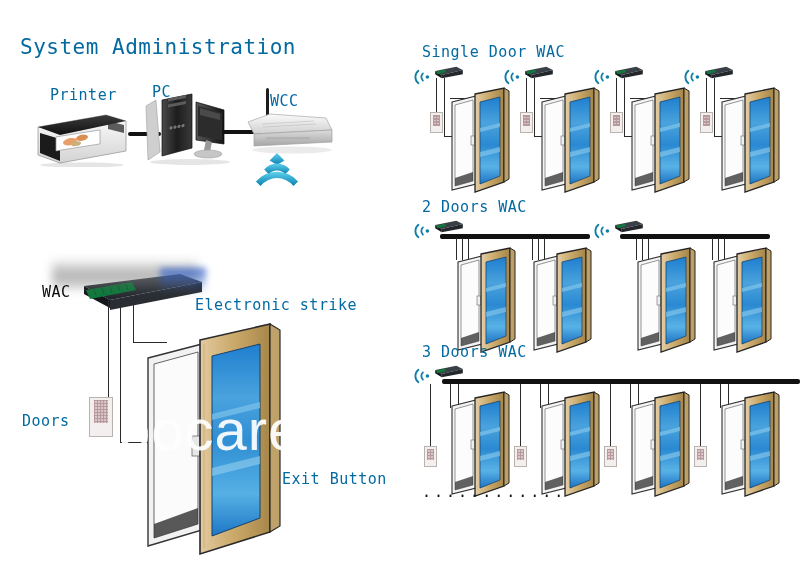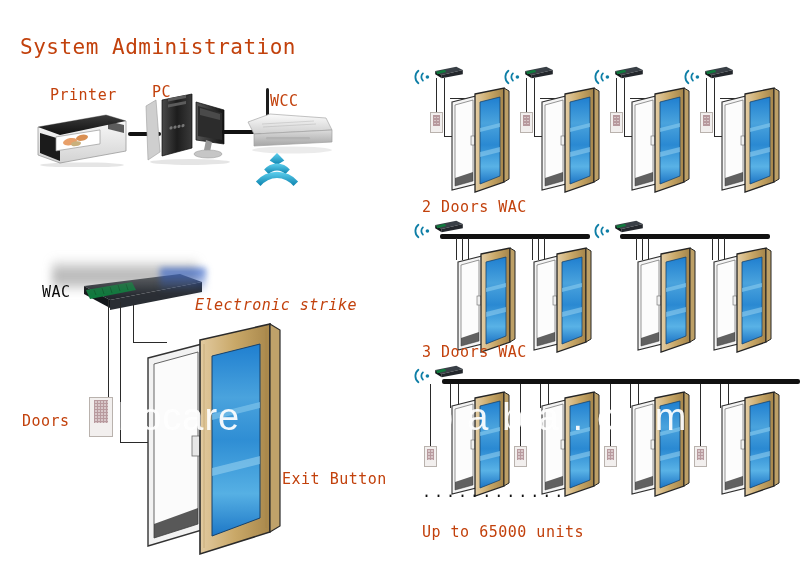--- a/index.html
+++ b/index.html
@@ -9,21 +9,21 @@
     -webkit-font-smoothing:none;
   }
   #canvas{
     position:relative;
     width:800px;height:573px;
     background:#ffffff;
     overflow:hidden;
   }
   .lbl{
     position:absolute;
-    color:#c2410c;
+    color:#0369a1;
     font-family:"DejaVu Sans Mono","Liberation Mono",monospace;
     white-space:nowrap;
     letter-spacing:0.5px;
     line-height:1;
   }
   .t-big{font-size:21px;}
   .t-mid{font-size:15px;}
 
   
   .wm{
@@ -34,21 +34,21 @@
     font-weight:400;
   }
   .wm-gray{
     color:#b3b3b3;
     font-size:47px;
     opacity:.85;
     letter-spacing:0px;
   }
   .wm-white{
     color:#ffffff;
-    font-size:38px;
+    font-size:58px;
     opacity:.93;
     letter-spacing:1px;
   }
 
   
   .printer{position:absolute;}
   .pc{position:absolute;}
   .wcc{position:absolute;}
 
   .cable{position:absolute;background:#121212;height:4px;border-radius:2px;}
@@ -221,21 +221,21 @@
 
   <div class="smudge" style="left:52px;top:258px;width:146px;height:34px;
               background:linear-gradient(180deg,rgba(160,160,160,0) 0%,rgba(120,120,120,.55) 45%,rgba(90,90,90,.35) 75%,rgba(255,255,255,0) 100%);
               filter:blur(5px);"></div>
   <div class="smudge" style="left:160px;top:268px;width:46px;height:26px;
               background:linear-gradient(180deg,rgba(40,90,200,.75) 0%,rgba(255,255,255,0) 95%);
               filter:blur(3px);"></div>
 
   <div class="lbl t-mid" style="left:42px;top:285px;color:#0b0b0b;">WAC</div>
 
-  <div class="lbl t-mid" style="left:195px;top:298px;font-style:italic;">Electronic strike</div>
+  <div class="lbl t-mid" style="left:195px;top:298px;">Electronic strike</div>
   <div class="lbl t-mid" style="left:282px;top:472px;">Exit Button</div>
   <div class="lbl t-mid" style="left:22px;top:414px;">Doors</div>
 
   <div class="thinwire" style="left:108px;top:300px;height:110px;"></div>
   <div class="thinwire" style="left:120px;top:302px;height:140px;"></div>
   <div class="thinwire" style="left:133px;top:304px;height:38px;"></div>
   <div class="thinwire-h" style="left:133px;top:342px;width:34px;"></div>
   <div class="thinwire-h" style="left:120px;top:442px;width:48px;"></div>
 
   <div class="reader-sm" style="left:89px;top:397px;width:22px;height:38px;">
@@ -271,20 +271,21 @@
     <path d="M82 150 L130 138 L130 146 L82 158 Z" fill="#9ad3f0" opacity=".55"></path>
 
     <path d="M140 6 L150 12 L150 208 L140 214 Z" fill="#bfa26a" stroke="#2a2a2a" stroke-width="1.2"></path>
 
     <g stroke="#a2813f" stroke-width="0.6" opacity=".55">
       <line x1="74" y1="26" x2="74" y2="230"></line>
         <line x1="136" y1="10" x2="136" y2="210"></line>
     </g>
   </svg>
 
+  <div class="lbl t-mid" style="left:422px;top:45px;">Single Door WAC</div>
 
   <div id="row-single">
       <svg class="wifi-sm" viewBox="0 0 22 20" width="22" height="20" style="left: 412px; top: 68px;">
         <g fill="none" stroke="#0e7ea6" stroke-width="2" stroke-linecap="round">
           <path d="M7 3 A 9 9 0 0 0 7 17"></path>
           <path d="M12 6 A 5.5 5.5 0 0 0 12 14"></path>
         </g>
         <circle cx="17" cy="10" r="2" fill="#0e7ea6"></circle>
       </svg>
       <svg class="wac-sm" viewBox="0 0 38 16" width="38" height="16" style="left: 432px; top: 66px;">
@@ -749,19 +750,17 @@
         <path d="M27 8 L56 2 L56 96 L27 106 Z" fill="url(#ww12)" stroke="#242424" stroke-width="1.3"></path>
         <path d="M32 16 L52 11 L52 90 L32 98 Z" fill="url(#gg12)" stroke="#17446e" stroke-width="0.8"></path>
         <path d="M32 42 L52 37 L52 41 L32 46 Z" fill="#84c8ec" opacity=".65"></path>
         <path d="M32 66 L52 61 L52 66 L32 71 Z" fill="#9ed5f1" opacity=".5"></path>
         <path d="M56 2 L61 5 L61 93 L56 96 Z" fill="#bda067" stroke="#242424" stroke-width="1"></path>
       </svg>
     </div>
 
   <div class="dots" style="left:422px;top:487px;">············</div>
 
-  <div class="lbl t-mid" style="left:422px;top:525px;">Up to 65000 units</div>
 
 
   <div class="wm wm-white" style="left:118px;top:396px;">bocare</div>
-  <div class="wm wm-white" style="left:432px;top:396px;letter-spacing:14px;">baba.c m</div>
 
 </div>
 
 </body></html>

